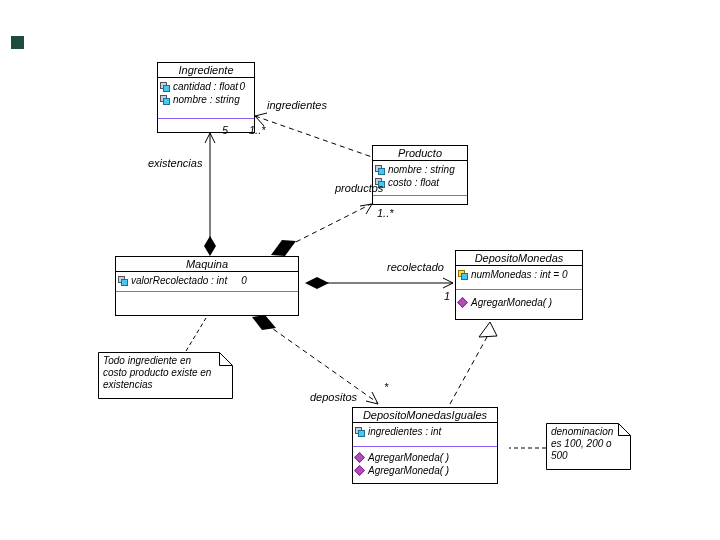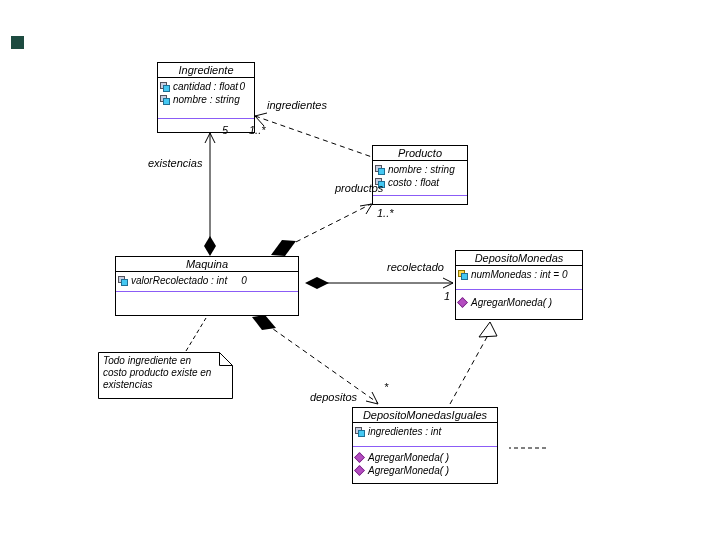--- a/index.html
+++ b/index.html
@@ -181,14 +181,21 @@
   <span class="lbl" style="left:384px; top:381px;">*</span>
 
   <div class="note" style="left:98px; top:352px; width:135px; height:47px;">
     <svg width="135" height="47">
       <polygon points="0.5,0.5 121.5,0.5 134.5,13.5 134.5,46.5 0.5,46.5" fill="#fff" stroke="#000" stroke-width="1"></polygon>
       <polyline points="121.5,0.5 121.5,13.5 134.5,13.5" fill="none" stroke="#000" stroke-width="1"></polyline>
     </svg>
     <div class="ntext" style="width:112px;">Todo ingrediente en costo producto existe en existencias</div>
   </div>
 
+  <div class="note" style="left:546px; top:423px; width:85px; height:47px;">
+    <svg width="85" height="47">
+      <polygon points="0.5,0.5 72.5,0.5 84.5,12.5 84.5,46.5 0.5,46.5" fill="#fff" stroke="#000" stroke-width="1"></polygon>
+      <polyline points="72.5,0.5 72.5,12.5 84.5,12.5" fill="none" stroke="#000" stroke-width="1"></polyline>
+    </svg>
+    <div class="ntext" style="width:64px;">denominacion es 100, 200 o 500</div>
+  </div>
 
 </div>
 
 </body></html>

